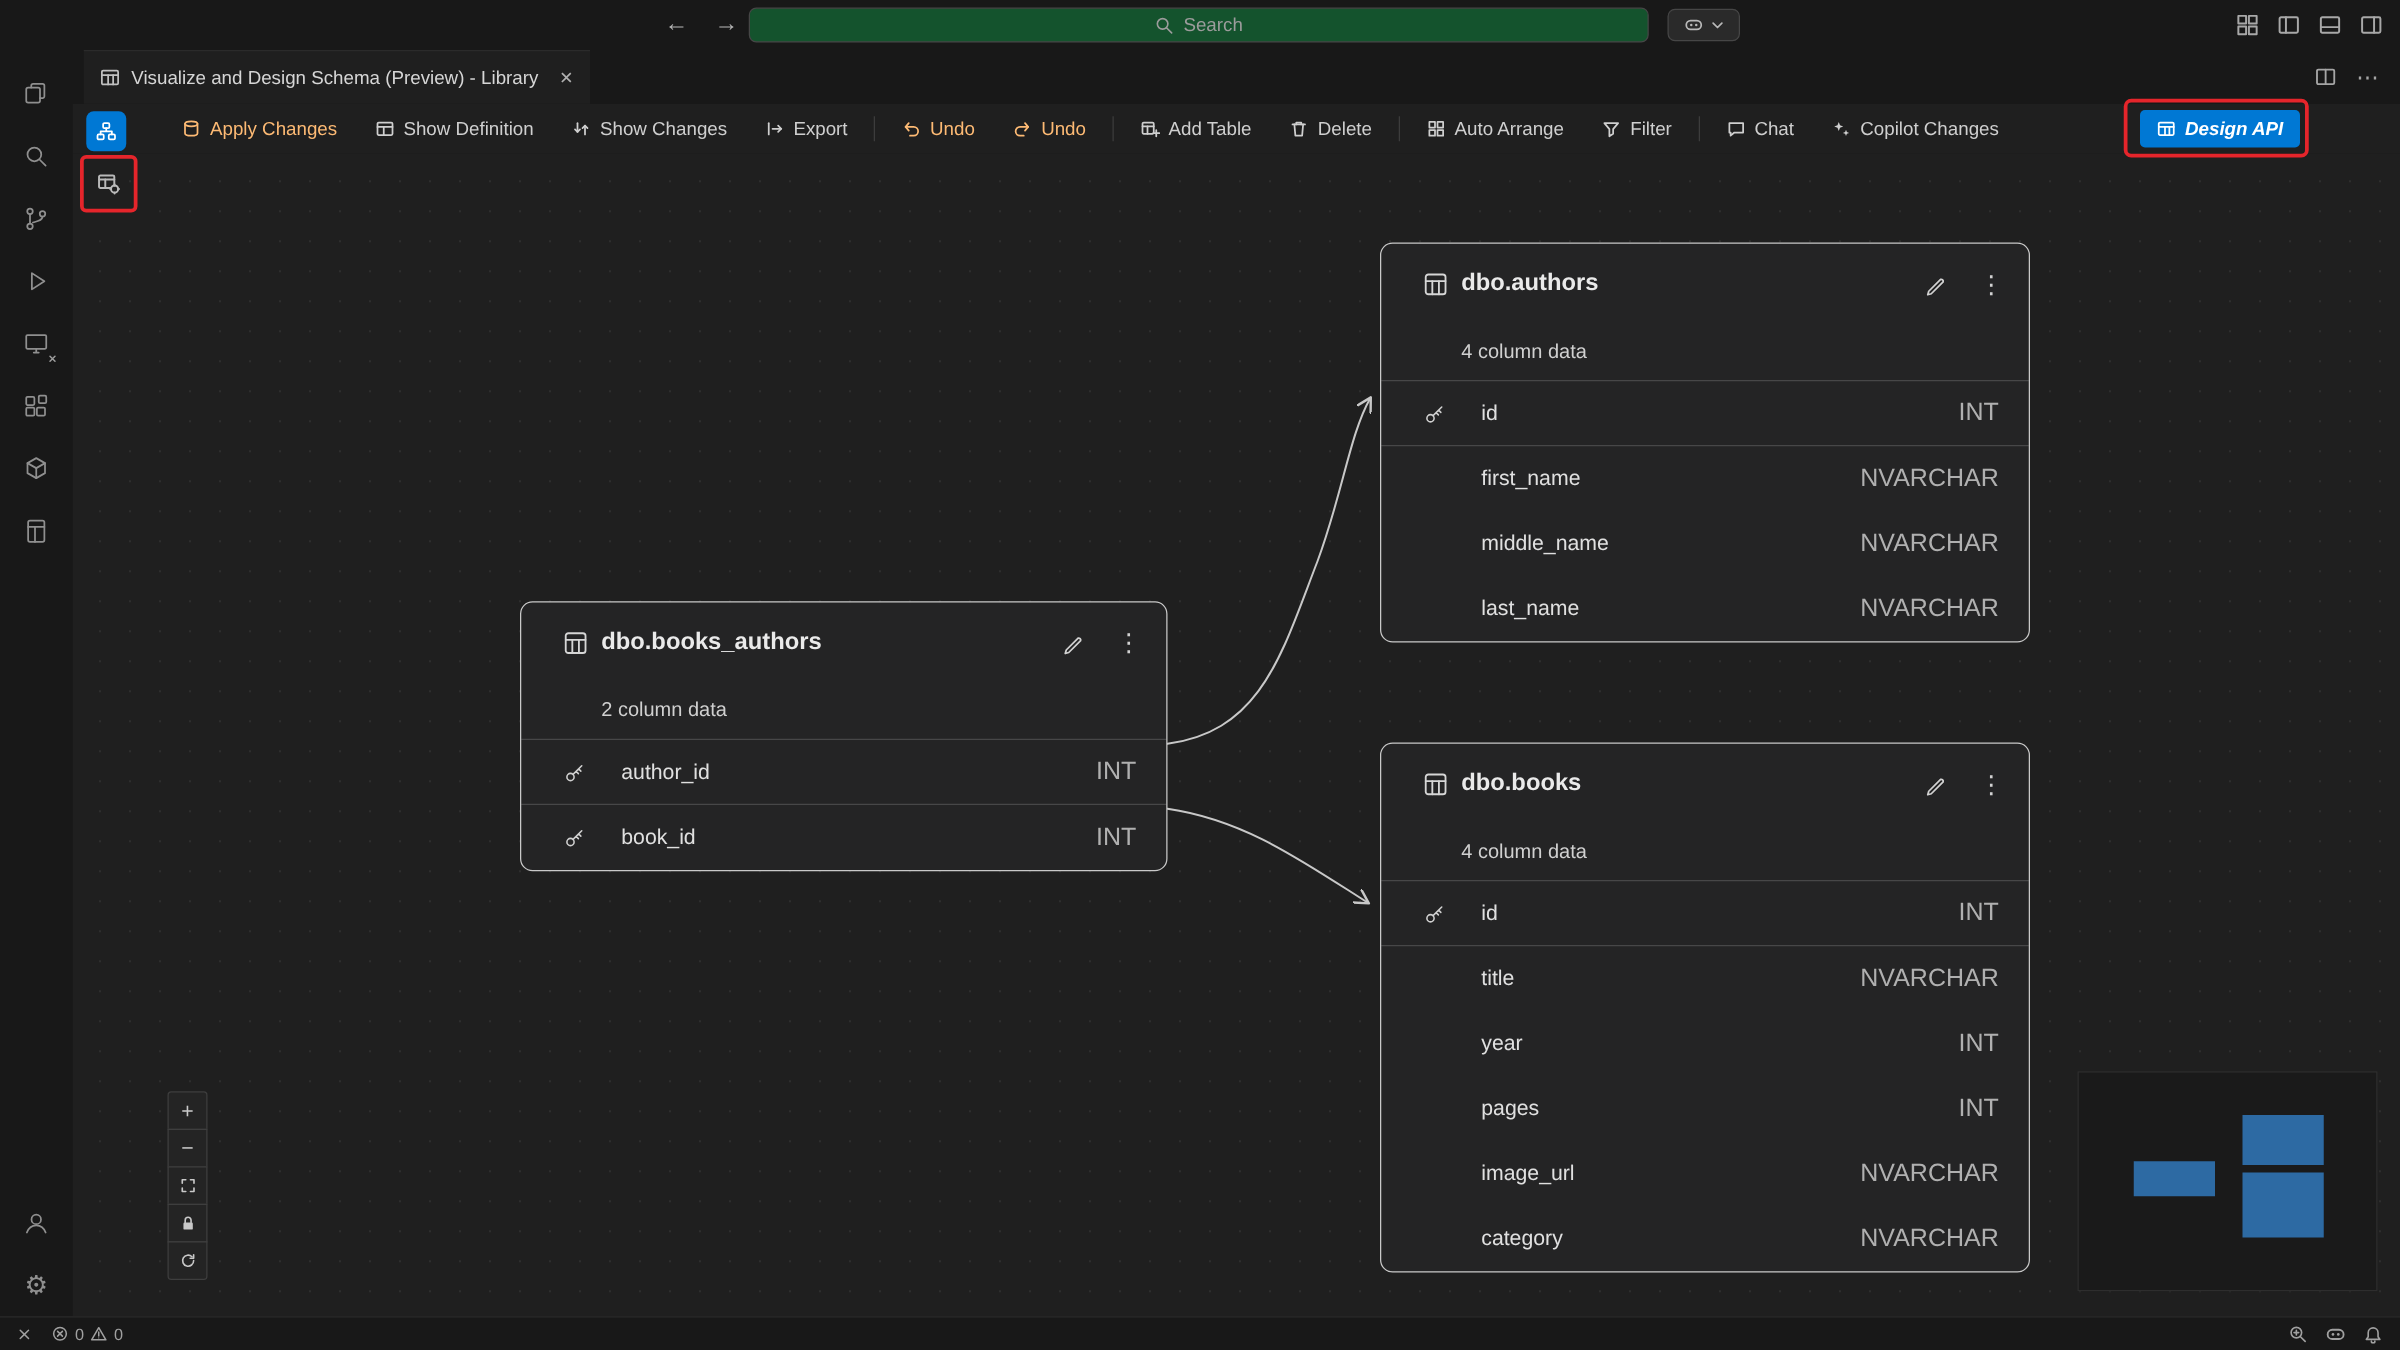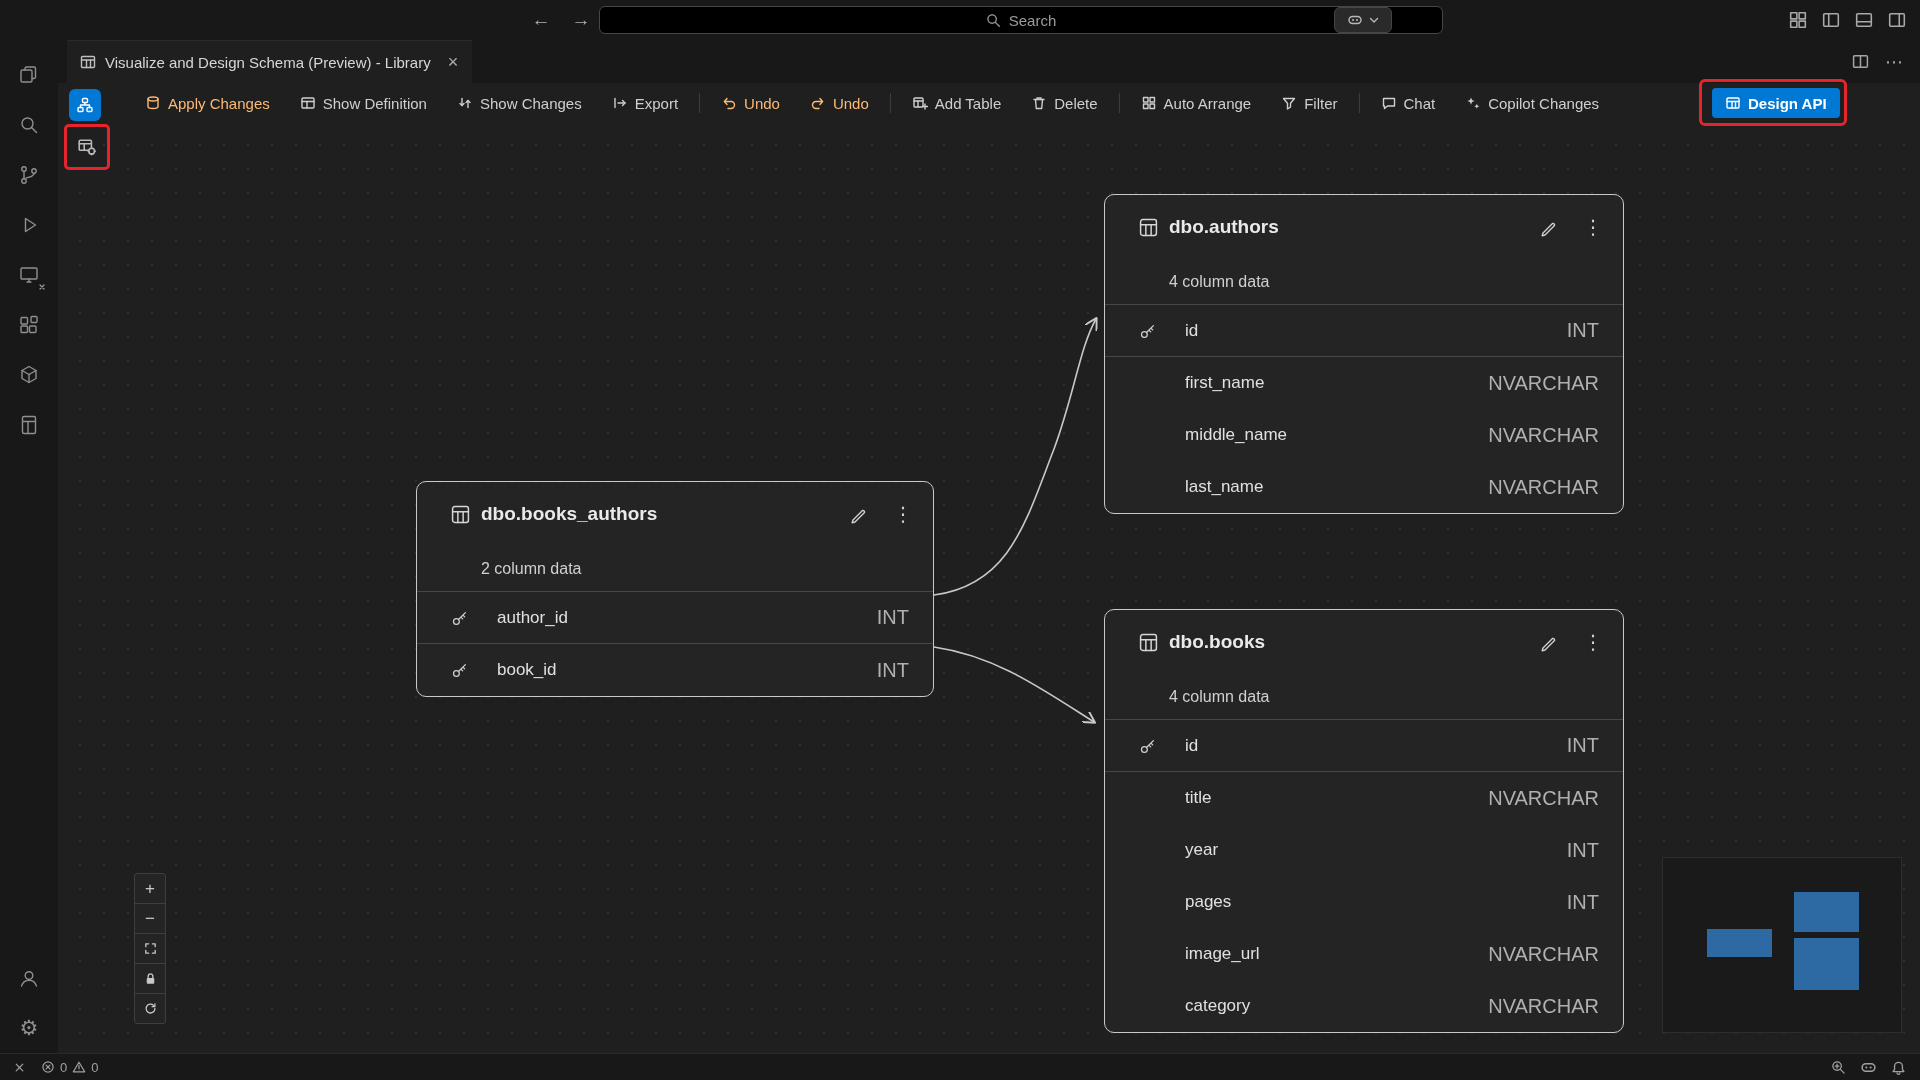--- a/index.html
+++ b/index.html
@@ -5,21 +5,21 @@
   * { margin:0; padding:0; box-sizing:border-box; }
   html,body { width:1920px; height:1080px; background:#181818; overflow:hidden;
               font-family:"Liberation Sans", sans-serif; color:#cccccc; }
   .icon { display:inline-flex; align-items:center; justify-content:center; }
   svg { stroke:currentColor; fill:none; stroke-width:1.4; stroke-linecap:round; stroke-linejoin:round; }
 
   
   .titlebar { position:absolute; left:0; top:0; width:1920px; height:40px; background:#181818; z-index:30; }
   .nav-arrows { position:absolute; left:528px; top:0; height:40px; display:flex; align-items:center; gap:14px; color:#b3b3b3; font-size:19px; }
   .nav-btn { cursor:default; width:26px; text-align:center; }
-  .command-center { position:absolute; left:599px; top:6px; width:844px; height:28px; background:#000000; border:1px solid #464646; border-radius:6px; display:flex; align-items:center; justify-content:center; gap:8px; color:#9c9c9c; font-size:15px; }
+  .command-center { position:absolute; left:599px; top:6px; width:720px; height:28px; background:#14532d; border:1px solid #464646; border-radius:6px; display:flex; align-items:center; justify-content:center; gap:8px; color:#9c9c9c; font-size:15px; }
   .copilot-pill { position:absolute; left:1334px; top:7px; width:58px; height:26px; background:#2a2a2a; border:1px solid #464646; border-radius:6px; display:flex; align-items:center; justify-content:center; gap:6px; color:#b8b8b8; }
   .titlebar-right { position:absolute; right:14px; top:0; height:40px; display:flex; align-items:center; gap:15px; color:#a8a8a8; }
 
   
   .activitybar { position:absolute; left:0; top:40px; width:58px; bottom:27px; background:#181818; display:flex; flex-direction:column; align-items:center; padding-top:10px; z-index:25; }
   .ab-icon { width:48px; height:50px; display:flex; align-items:center; justify-content:center; color:#8f8f8f; position:relative; }
   .ab-spacer { flex:1; }
   .ab-badge { position:absolute; right:6px; bottom:8px; }
 
   
@@ -34,21 +34,21 @@
   .tb-btn { display:inline-flex; align-items:center; gap:7px; background:transparent; border:0; color:#cfcfcf; font-size:15px; font-family:inherit; padding:5px 9px; border-radius:5px; cursor:default; white-space:nowrap; }
   .tb-btn.disabled { color:#fdba74; }
   .tb-sep { width:1px; height:20px; background:#3c3c3c; }
 
   
   .rail-icon-active { position:absolute; left:69px; top:89px; width:32px; height:32px; background:#0078d4; border-radius:6px; display:flex; align-items:center; justify-content:center; color:#ffffff; z-index:22; }
   .rail-icon-2 { position:absolute; left:72px; top:132px; width:30px; height:30px; display:flex; align-items:center; justify-content:center; color:#b9b9b9; z-index:22; }
   .red-box-rail { position:absolute; left:64px; top:124px; width:46px; height:46px; border:3px solid #e5252b; border-radius:5px; z-index:23; }
 
   
-  .design-api-btn { position:absolute; left:1712px; top:88px; height:30px; display:inline-flex; align-items:center; gap:7px; background:#0078d4; color:#ffffff; border:0; border-radius:4px; font-size:15px; font-weight:600; font-family:inherit; padding:0 13px; z-index:22; cursor:default; }
+  .design-api-btn { position:absolute; left:1712px; top:88px; height:30px; display:inline-flex; align-items:center; gap:7px; background:#0078d4; color:#ffffff; border:0; border-radius:4px; font-size:15px; font-weight:600; font-family:inherit; padding:0 13px; z-index:22; cursor:default;font-style:italic; }
   .red-box-api { position:absolute; left:1699px; top:79px; width:148px; height:47px; border:3px solid #e5252b; border-radius:6px; z-index:23; }
 
   
   .canvas { position:absolute; left:58px; top:123px; right:0; bottom:27px; background-color:#1f1f1f;
             background-image:radial-gradient(#2e2e2e 1.1px, transparent 1.1px); background-size:24px 24px; background-position:10px 10px; z-index:5; }
   .connectors { position:absolute; left:0; top:0; width:100%; height:100%; }
 
   .tcard { position:absolute; background:#242425; border:1.5px solid #c9c9c9; border-radius:10px; z-index:8;margin-top:24px; }
   .tcard-header { height:64px; display:flex; align-items:center; }
   .tcard-gutter { width:64px; flex:none; display:flex; align-items:center; padding-left:22px; color:#d6d6d6; }
@@ -488,21 +488,21 @@
       <span>middle_name</span>
       <span class="tcol-type">NVARCHAR</span>
     </div>
     <div class="trow">
       <span class="tcard-gutter"></span>
       <span>last_name</span>
       <span class="tcol-type">NVARCHAR</span>
     </div>
   </div>
 
-  <div class="tcard" style="left:1046px; top:462px; width:520px;">
+  <div class="tcard" style="left:1046px; top:447px; width:520px;">
     <div class="tcard-header">
       <span class="tcard-gutter icon">
         <svg width="19" height="19" viewBox="0 0 18 18">
             <rect x="1.5" y="1.5" width="15" height="15" rx="2"></rect>
             <line x1="1.5" y1="6.5" x2="16.5" y2="6.5"></line>
             <line x1="6.5" y1="6.5" x2="6.5" y2="16.5"></line>
             <line x1="11.5" y1="6.5" x2="11.5" y2="16.5"></line>
           </svg>
       </span>
       <span class="tcard-name">dbo.books</span>

